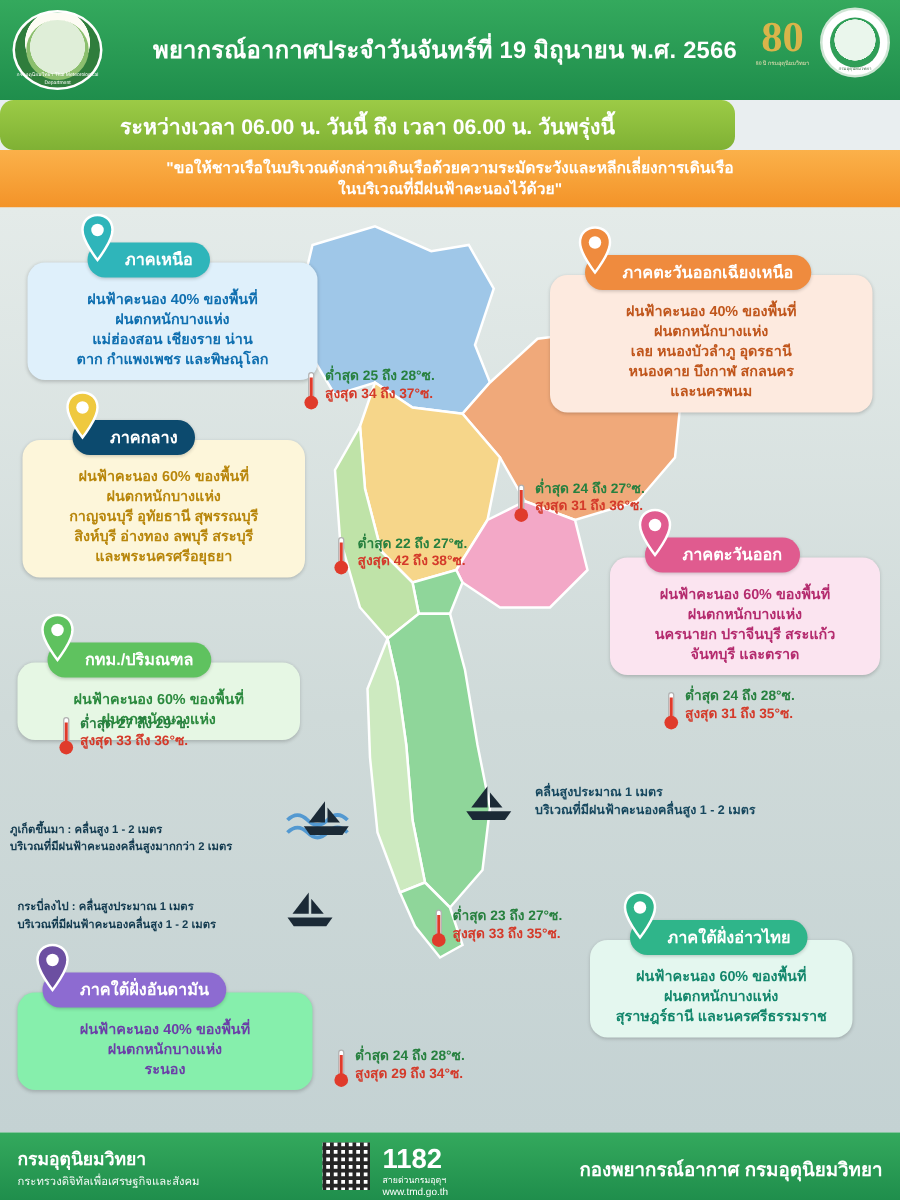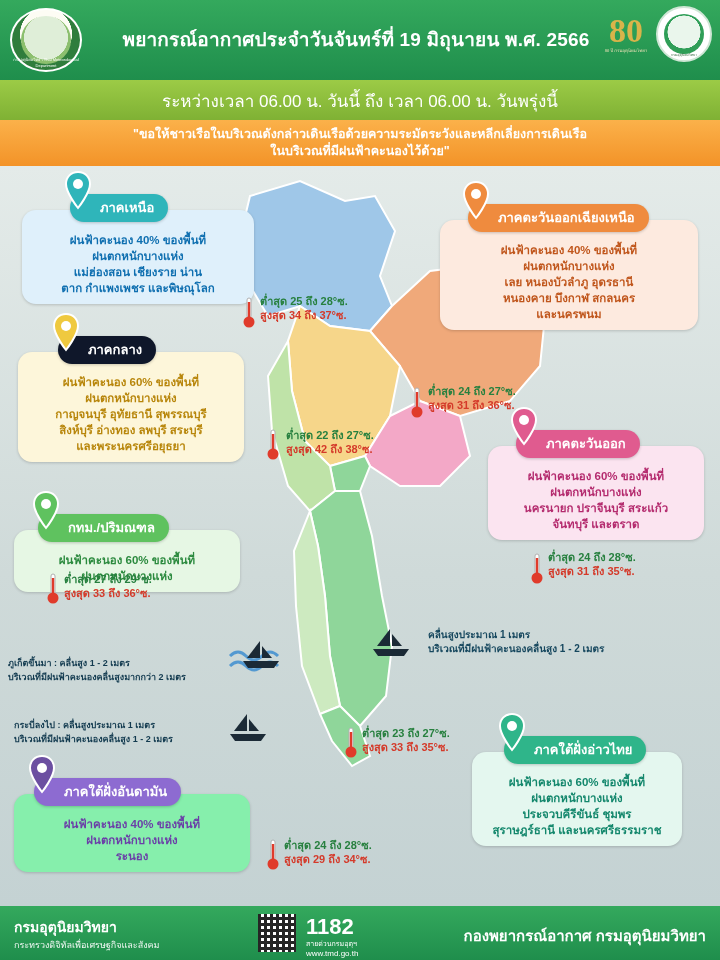--- a/index.html
+++ b/index.html
@@ -50,25 +50,25 @@
     position:absolute; left:6px; top:6px; width:40px; height:40px; border-radius:50%;
     background:radial-gradient(circle at 50% 45%, #eaf6ec 0 55%, #2f9e57 56% 100%);
   }
   #logo-right .cap {
     position:absolute; left:0; top:44px; width:52px; text-align:center;
     font-size:3.6px; color:#3a6b45;
   }
 
   
   #band-time {
-    position:absolute; left:0; top:80px; width:720px; height:40px;
+    position:absolute; left:0; top:80px; width:588px; height:40px;
     background:#8fbf3f;
     background:linear-gradient(180deg,#9ccb46 0%, #7fb134 100%);
-    color:#ffffff; font-size:17px; font-weight:normal;
-    display:flex; align-items:center; justify-content:center;
+    color:#ffffff; font-size:17px; font-weight:bold;
+    display:flex; align-items:center; justify-content:center;border-radius:11px;
   }
   #band-warning {
     position:absolute; left:0; top:120px; width:720px; height:46px;
     background:#f7a13c;
     background:linear-gradient(180deg,#fbb14a 0%, #f39328 100%);
     color:#ffffff; font-size:12.5px; font-weight:bold;
     display:flex; flex-direction:column; align-items:center; justify-content:center;
     line-height:17px;
   }
 
@@ -100,21 +100,21 @@
   .pin {
     position:absolute; left:-7px; top:-24px; width:30px; height:40px;
   }
 
   
   #card-north { left:22px; top:210px; width:232px; background:#dff0fb; color:#0f6fb0; }
   #badge-north { left:48px; background:#2fb5ba; }
   #card-northeast { left:440px; top:220px; width:258px; background:#fdeadf; color:#c0561c; }
   #badge-northeast { left:28px; background:#ef8b3e; }
   #card-central { left:18px; top:352px; width:226px; background:#fdf6da; color:#b8860b; }
-  #badge-central { left:40px; background:#0f172a; }
+  #badge-central { left:40px; background:#0c4a6e; }
   #card-east { left:488px; top:446px; width:216px; background:#fbe4f0; color:#b42b6e; }
   #badge-east { left:28px; background:#e05b8f; }
   #card-bkk { left:14px; top:530px; width:226px; background:#e6f7e4; color:#2b8a3e; }
   #badge-bkk { left:24px; background:#5fc25f; }
   #card-southgulf { left:472px; top:752px; width:210px; background:#e4f7ef; color:#13876c; }
   #badge-southgulf { left:32px; background:#2fb58a; }
   #card-southandaman { left:14px; top:794px; width:236px; background:#86efac; color:#6b3ea8; }
   #badge-southandaman { left:20px; background:#8d6bd1; }
 
   
@@ -335,21 +335,20 @@
   <div class="badge" id="badge-southgulf">
     <svg class="pin" viewBox="0 0 30 40">
       <path d="M15 2 C8 2 3 7 3 14 C3 23 15 38 15 38 C15 38 27 23 27 14 C27 7 22 2 15 2 Z" fill="#2fb58a" stroke="#ffffff" stroke-width="2"></path>
       <circle cx="15" cy="14" r="5" fill="#ffffff"></circle>
     </svg>
     <span>ภาคใต้ฝั่งอ่าวไทย</span>
   </div>
   <div class="body" style="margin-top:14px;">
     <div>ฝนฟ้าคะนอง 60% ของพื้นที่</div>
     <div>ฝนตกหนักบางแห่ง</div>
-    <div>ประจวบคีรีขันธ์ ชุมพร</div>
     <div>สุราษฎร์ธานี และนครศรีธรรมราช</div>
   </div>
 </div>
 
 <div class="card" id="card-southandaman">
   <div class="badge" id="badge-southandaman">
     <svg class="pin" viewBox="0 0 30 40">
       <path d="M15 2 C8 2 3 7 3 14 C3 23 15 38 15 38 C15 38 27 23 27 14 C27 7 22 2 15 2 Z" fill="#6c4fa1" stroke="#ffffff" stroke-width="2"></path>
       <circle cx="15" cy="14" r="5" fill="#ffffff"></circle>
     </svg>

